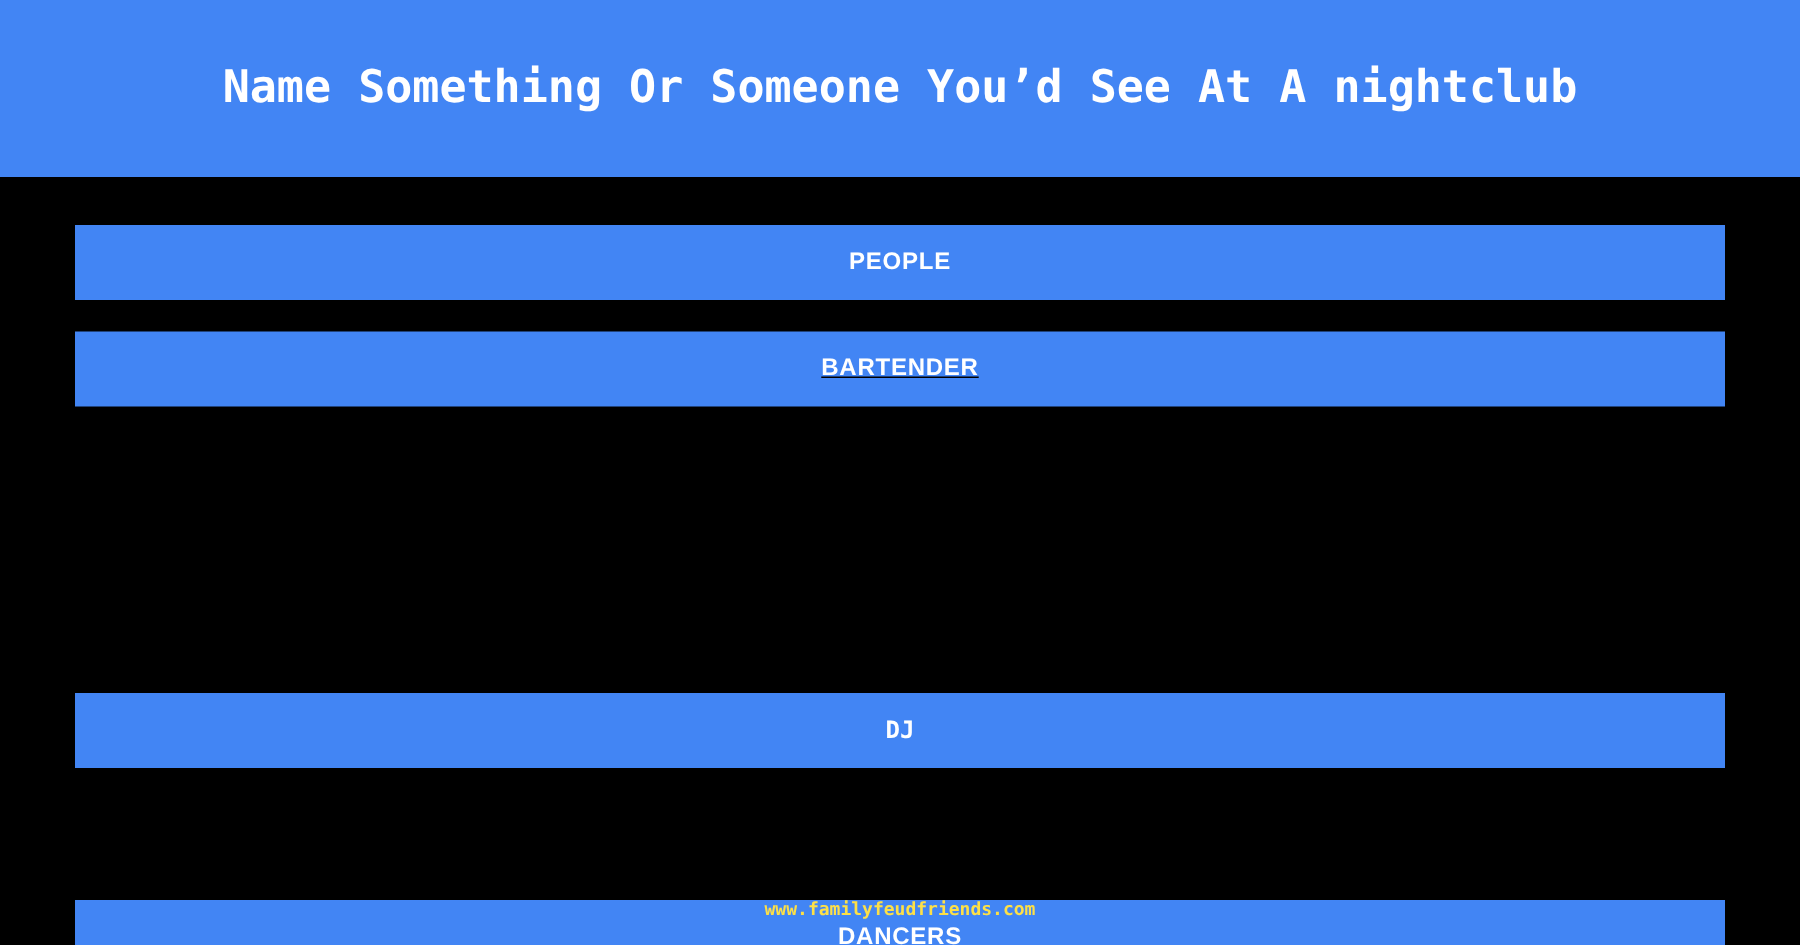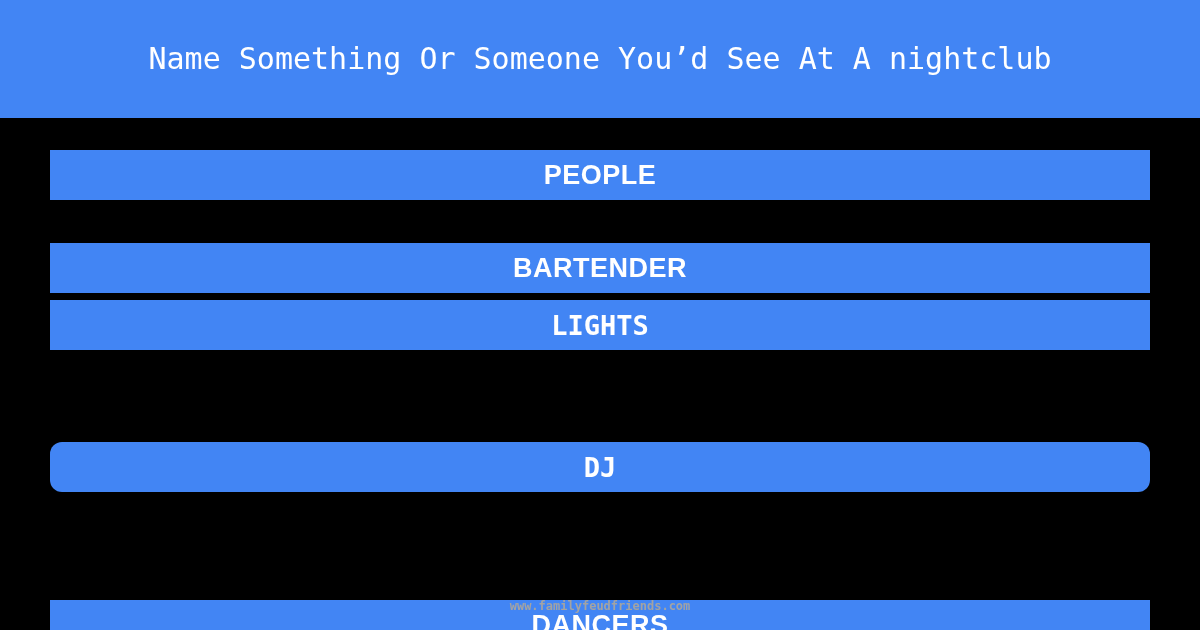--- a/index.html
+++ b/index.html
@@ -22,21 +22,21 @@
     top: 0;
     width: 1200px;
     height: 118px;
     background: #4285f4;
     display: flex;
     align-items: center;
     justify-content: center;
   }
   #question-title {
     font-family: "DejaVu Sans Mono", monospace;
-    font-weight: normal;
+    font-weight: bold;
     font-size: 30px;
     letter-spacing: 0px;
     color: #ffffff;
     white-space: nowrap;
     text-align: center;
     line-height: 1;
   }
 
   
   #answer-board {
@@ -53,21 +53,21 @@
     width: 1100px;
     height: 50px;
     background: #4285f4;
     display: flex;
     align-items: center;
     justify-content: center;
     box-sizing: border-box;
   }
   .answer-label {
     color: #ffffff;
-    font-size: 27px;
+    font-size: 16px;
     font-weight: bold;
     line-height: 1;
     text-align: center;
     white-space: nowrap;
   }
   .answer-label.prop {
     font-family: "Liberation Sans", sans-serif;
     letter-spacing: 0.5px;
   }
   .answer-label.mono {
@@ -78,44 +78,41 @@
   
   #watermark {
     position: absolute;
     left: 0;
     top: 600px;
     width: 1200px;
     text-align: center;
     font-family: "DejaVu Sans Mono", monospace;
     font-weight: bold;
     font-size: 12px;
-    color: #a3a3a3;
+    color: #fde047;
     line-height: 1;
     z-index: 5;
     pointer-events: none;
   }
 </style>
 </head>
 <body>
 
 <div id="header-banner">
   <div id="question-title">Name Something Or Someone You’d See At A nightclub</div>
 </div>
 
 <div id="answer-board">
   <div class="answer-row" style="top:32px;">
     <span class="answer-label prop">PEOPLE</span>
   </div>
-  <div class="answer-row" style="top:125px;">
+  <div class="answer-row" style="top:103px;text-decoration:underline;">
     <span class="answer-label prop">BARTENDER</span>
   </div>
-  <div class="answer-row" style="top:182px;">
-    <span class="answer-label mono">LIGHTS</span>
-  </div>
-  <div class="answer-row" style="top:324px;border-radius:12px;">
+  <div class="answer-row" style="top:344px;">
     <span class="answer-label mono">DJ</span>
   </div>
   <div class="answer-row" style="top:482px;">
     <span class="answer-label prop">DANCERS</span>
   </div>
 </div>
 
 <div id="watermark">www.familyfeudfriends.com</div>
 
 </body></html>

